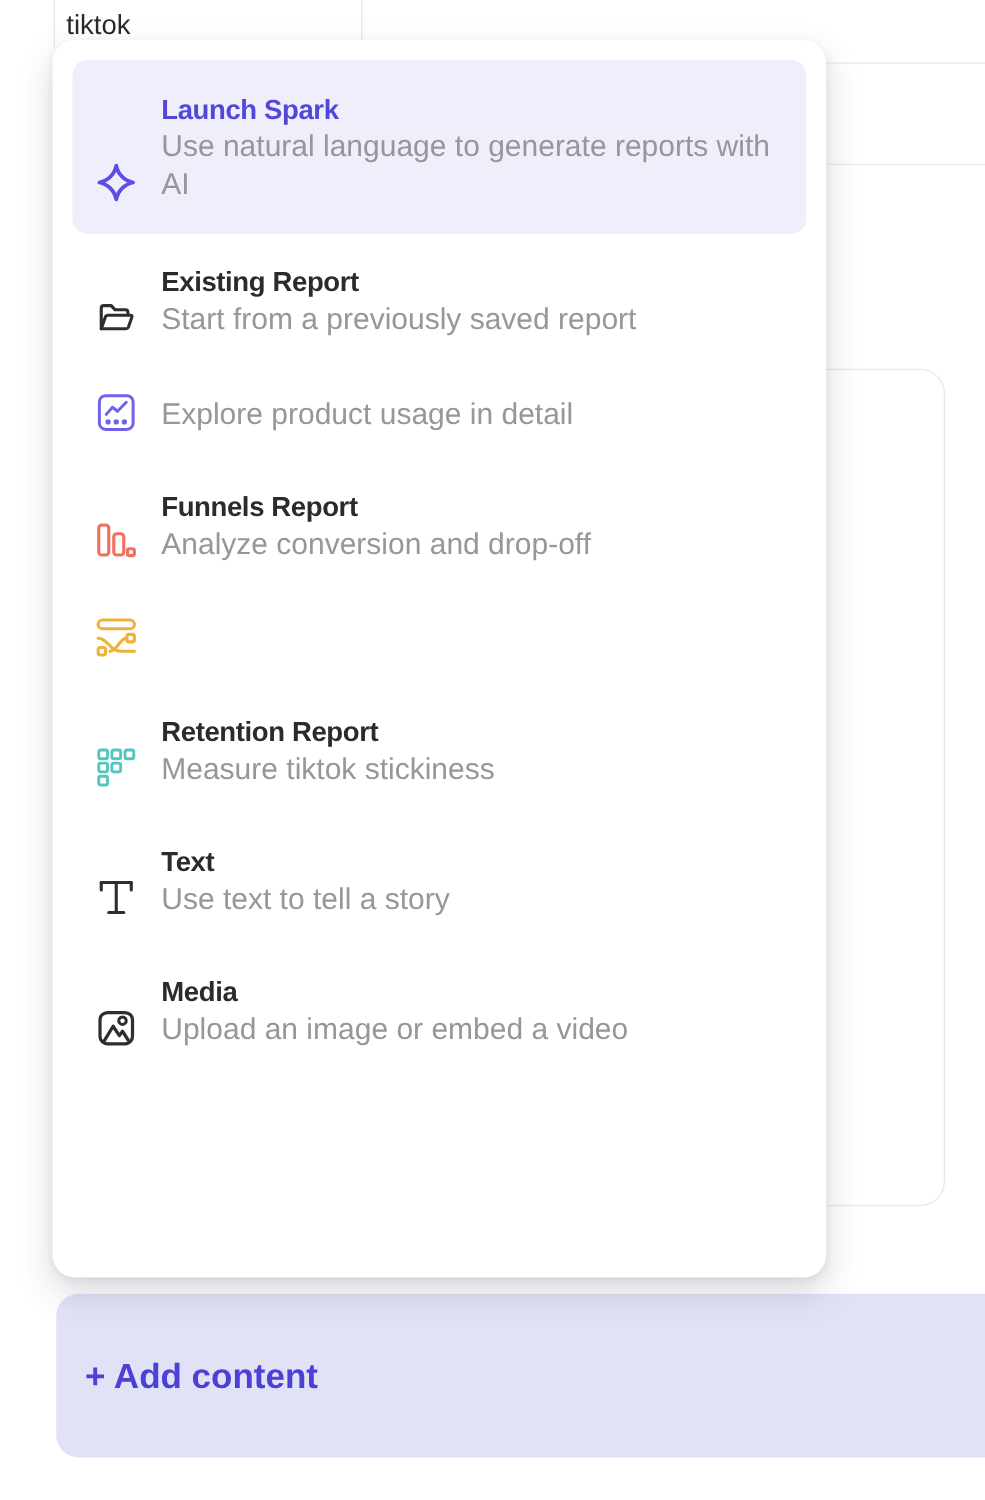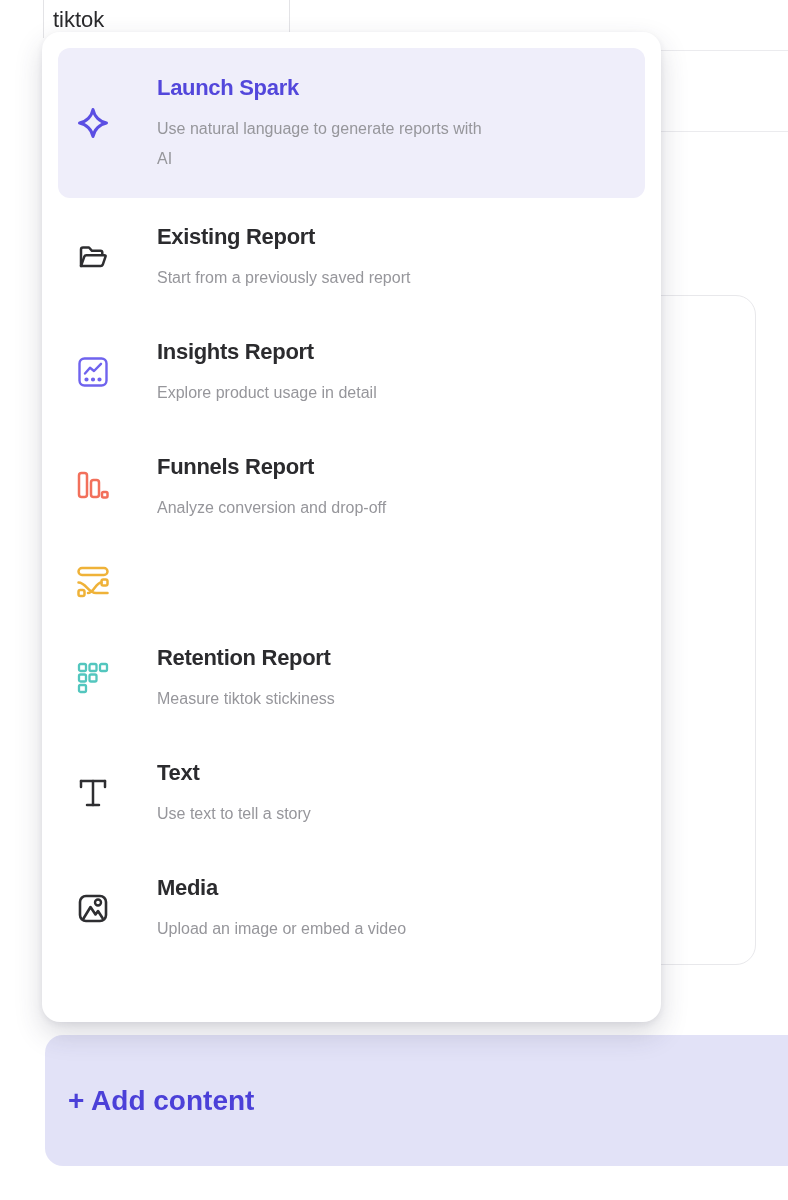--- a/index.html
+++ b/index.html
@@ -28,37 +28,37 @@
     background:#E2E2F7;border-radius:18px;display:flex;align-items:center;
     padding-left:23px;box-sizing:border-box;cursor:pointer;
   }
   .add-label{font-size:28px;font-weight:700;color:#4B40D8;}
   
   .menu{
     position:absolute;left:42px;top:32px;width:619px;height:990px;
     background:#ffffff;border-radius:18px;box-sizing:border-box;padding:16px;
     box-shadow:0 12px 28px rgba(50,50,75,0.18), 0 2px 6px rgba(50,50,75,0.08);
   }
-  .menu-item{display:flex;align-items:center;cursor:pointer;gap:28px;}
+  .menu-item{display:flex;align-items:flex-end;cursor:pointer;}
   .spark-item{
     background:#EFEEFA;border-radius:12px;
     padding:25px 18px 24px 18px;margin-bottom:24px;
   }
   .plain-item{padding-left:18px;margin-bottom:44px;}
   .plain-item:last-child{margin-bottom:0;}
   .icon-box{width:34px;height:34px;flex:0 0 34px;margin-right:19px;margin-top:-2px;}
   .icon-box svg{display:block;width:34px;height:34px;}
   .item-text{min-width:0;}
   .item-title{
     font-size:22px;line-height:30px;font-weight:600;letter-spacing:-0.3px;color:#2B2B2E;
   }
   .spark-item .item-title{color:#5347DB;}
   .item-sub{
-    font-size:16px;line-height:30px;font-weight:400;color:#96969B;
-    margin-top:11px;white-space:pre-line;
+    font-size:24px;line-height:30px;font-weight:400;color:#96969B;
+    white-space:pre-line;
   }
   
   .c-purple{color:#5B4EE3;}
   .c-purple-lt{color:#6F63EE;}
   .c-dark{color:#2E2E31;}
   .c-coral{color:#F2705B;}
   .c-amber{color:#EFB238;}
   .c-teal{color:#53C6BE;}
 </style>
 </head>
@@ -107,21 +107,20 @@
     <span class="icon-box c-purple-lt">
       <svg viewBox="0 0 34 34" fill="none" stroke="currentColor" stroke-width="2.4" stroke-linejoin="round" stroke-linecap="round">
         <rect x="3.5" y="3.5" width="27" height="27" rx="5"></rect>
         <path d="M9 18.5 L14 12.8 L18 16 L25 8.8"></path>
         <circle cx="10.5" cy="24.5" r="0.9" fill="currentColor"></circle>
         <circle cx="17" cy="24.5" r="0.9" fill="currentColor"></circle>
         <circle cx="23.5" cy="24.5" r="0.9" fill="currentColor"></circle>
       </svg>
     </span>
     <span class="item-text">
-      <div class="item-title">Insights Report</div>
       <div class="item-sub">Explore product usage in detail</div>
     </span>
   </div>
 
   <div class="menu-item plain-item">
     <span class="icon-box c-coral">
       <svg viewBox="0 0 34 34" fill="none" stroke="currentColor" stroke-width="2.5" stroke-linejoin="round">
         <rect x="3" y="3" width="8" height="24" rx="2.5"></rect>
         <rect x="15" y="10" width="8" height="17" rx="2.5"></rect>
         <rect x="26" y="22" width="5.5" height="5.5" rx="1.5"></rect>

